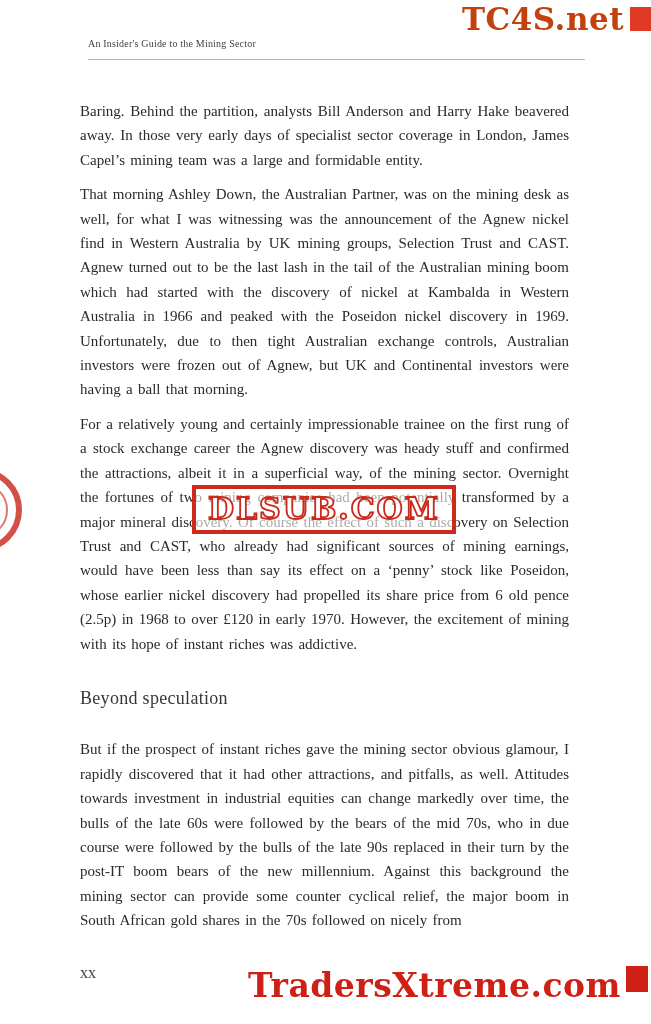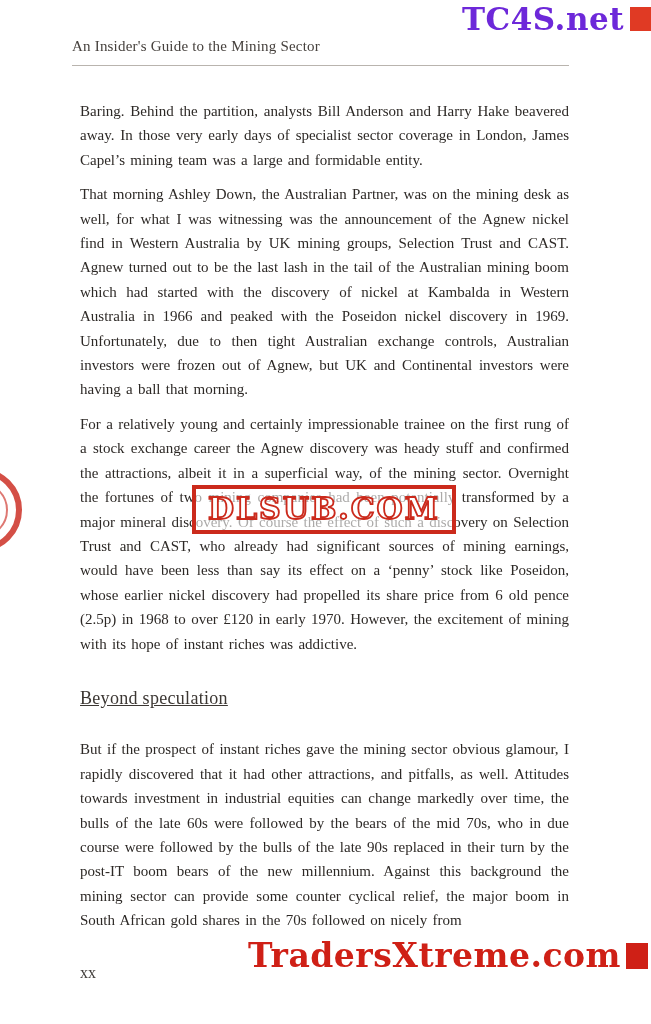--- a/index.html
+++ b/index.html
@@ -9,39 +9,39 @@
     width: 651px;
     height: 1024px;
     background: #ffffff;
     overflow: hidden;
     font-family: "Liberation Serif", "DejaVu Serif", serif;
   }
 
   
   .running-head {
     position: absolute;
-    left: 72px;
+    left: 88px;
     top: 38px;
     width: 497px;
-    font-size: 15px;
+    font-size: 10px;
     letter-spacing: 0.2px;
     color: #46413d;
     padding-bottom: 10px;
     border-bottom: 1px solid #b9b4ae;
   }
 
   
   .tc4s {
     position: absolute;
     top: 1px;
     right: 27px;
     font-family: "DejaVu Serif", serif;
     font-weight: bold;
     font-size: 31px;
-    color: #6d28d9;
+    color: #c2410c;
     letter-spacing: 0.5px;
     margin-left: 48px;
   }
   .tc4s-box {
     position: absolute;
     top: 7px;
     right: 0;
     width: 21px;
     height: 24px;
     background: #e03a24;
@@ -58,21 +58,20 @@
     color: #2d2926;
     text-align: justify;
   }
   .body-text p { margin: 0 8px 10px 0; word-spacing: 1.5px; }
   .section-heading {
     font-size: 18px;
     font-weight: normal;
     color: #3c3733;
     letter-spacing: 0.3px;
     margin: 30px 0 27px 0;
-    text-decoration: underline;
   }
 
   
   .stamp-seal {
     position: absolute;
     left: -62px;
     top: 468px;
     width: 84px;
     height: 84px;
     border: 6px solid rgba(204, 48, 38, 0.85);
@@ -108,24 +107,23 @@
   
   .page-number {
     position: absolute;
     left: 80px;
     top: 964px;
     font-size: 16px;
     color: #3f3b38;
   }
   .traders-banner {
     position: absolute;
-    top: 936px;
+    top: 966px;
     right: 3px;
     display: flex;
-    align-items: center;
     margin-left: 16px;
   }
   .traders-text {
     font-family: "DejaVu Serif", serif;
     font-weight: bold;
     font-size: 33px;
     color: #cf2016;
     letter-spacing: 0.5px;
     margin-right: 5px;
   }

